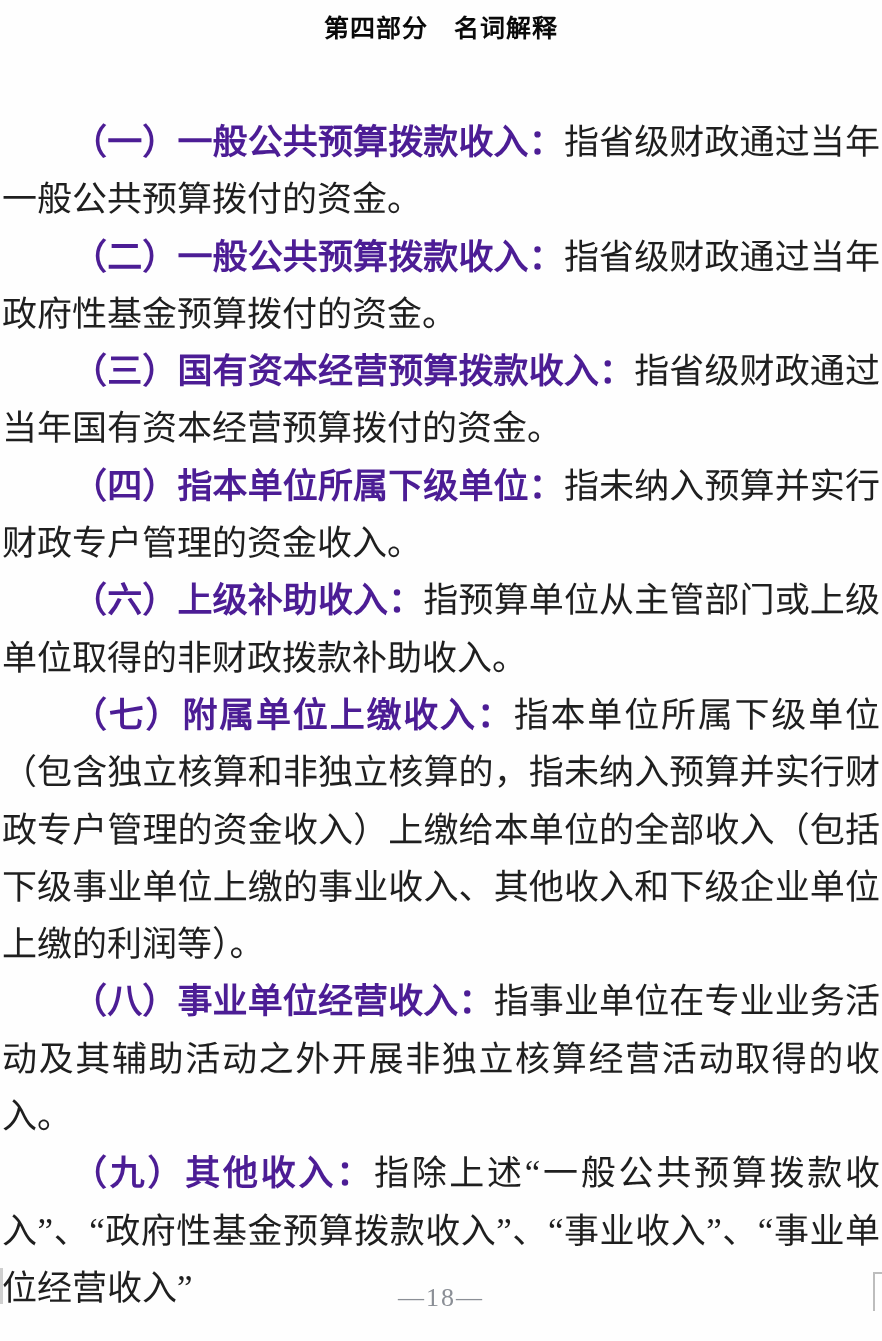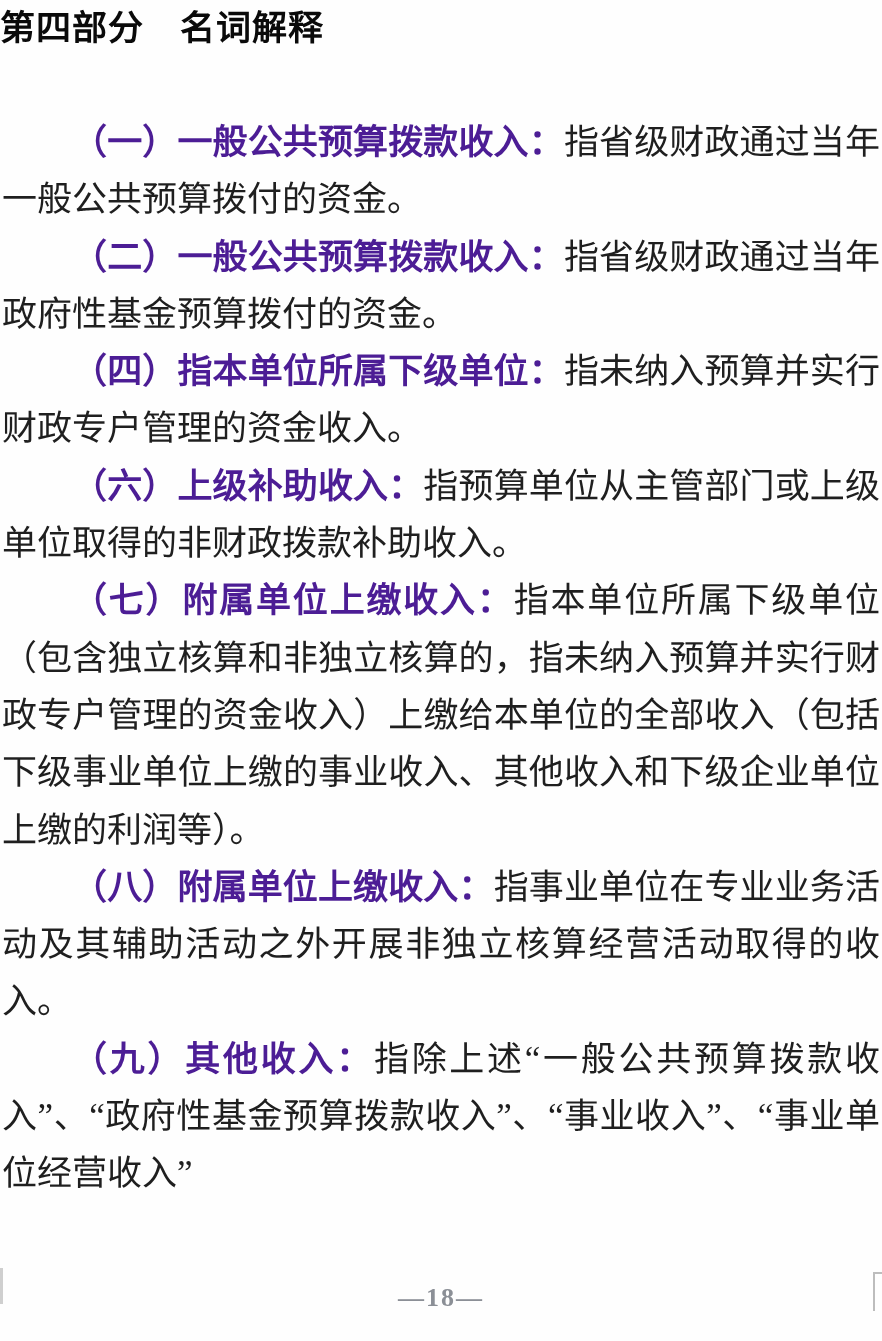--- a/index.html
+++ b/index.html
@@ -16,23 +16,24 @@
   .page {
     width: 882px;
     height: 1341px;
     position: relative;
     color: #1c1c1c;
   }
   .doc-title {
     margin: 0;
     padding-top: 8px;
     font-family: "Liberation Sans", sans-serif;
-    font-size: 35px;
+    font-size: 25px;
     font-weight: 700;
     line-height: 40px;
+    text-align: center;
     color: #0a0a0a;
     letter-spacing: 1px;
   }
   .content {
     margin-top: 66px;
     padding: 0 2px;
     font-family: "Liberation Serif", serif;
   }
   .para {
     margin: 0;
@@ -49,21 +50,20 @@
   }
   .definition {
     font-weight: 400;
   }
   .footer {
     position: absolute;
     left: 0;
     top: 1283px;
     width: 882px;
     text-align: center;
-    font-weight: bold;
   }
   .page-number {
     font-family: "Liberation Serif", serif;
     font-size: 26px;
     color: #8b8f96;
     letter-spacing: 2px;
   }
   .scan-artifact-left {
     position: absolute;
     left: 0;
@@ -95,29 +95,30 @@
 <div class="page">
 
   <h1 class="doc-title">第四部分　名词解释</h1>
 
   <div class="content">
 
     <p class="para"><span class="term">（一）一般公共预算拨款收入：</span><span class="definition">指省级财政通过当年一般公共预算拨付的资金。</span></p>
 
     <p class="para"><span class="term">（二）一般公共预算拨款收入：</span><span class="definition">指省级财政通过当年政府性基金预算拨付的资金。</span></p>
 
+    <p class="para"><span class="term">（三）国有资本经营预算拨款收入：</span><span class="definition">指省级财政通过当年国有资本经营预算拨付的资金。</span></p>
 
     <p class="para"><span class="term">（四）指本单位所属下级单位：</span><span class="definition">指未纳入预算并实行财政专户管理的资金收入。</span></p>
 
 
     <p class="para"><span class="term">（六）上级补助收入：</span><span class="definition">指预算单位从主管部门或上级单位取得的非财政拨款补助收入。</span></p>
 
     <p class="para"><span class="term">（七）附属单位上缴收入：</span><span class="definition">指本单位所属下级单位（包含独立核算和非独立核算的，指未纳入预算并实行财政专户管理的资金收入）上缴给本单位的全部收入（包括下级事业单位上缴的事业收入、其他收入和下级企业单位上缴的利润等）。</span></p>
 
-    <p class="para"><span class="term">（八）附属单位上缴收入：</span><span class="definition">指事业单位在专业业务活动及其辅助活动之外开展非独立核算经营活动取得的收入。</span></p>
+    <p class="para"><span class="term">（八）事业单位经营收入：</span><span class="definition">指事业单位在专业业务活动及其辅助活动之外开展非独立核算经营活动取得的收入。</span></p>
 
     <p class="para"><span class="term">（九）其他收入：</span><span class="definition">指除上述“一般公共预算拨款收入”、“政府性基金预算拨款收入”、“事业收入”、“事业单位经营收入”</span></p>
 
   </div>
 
   <div class="footer">
     <span class="page-number">—18—</span>
   </div>
 
   <div class="scan-artifact-left"></div>

